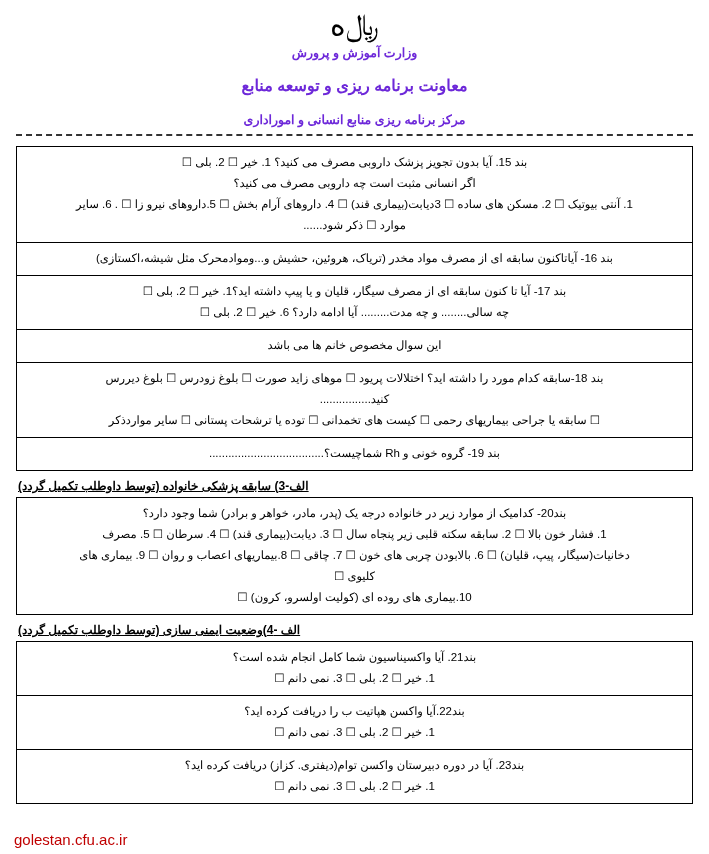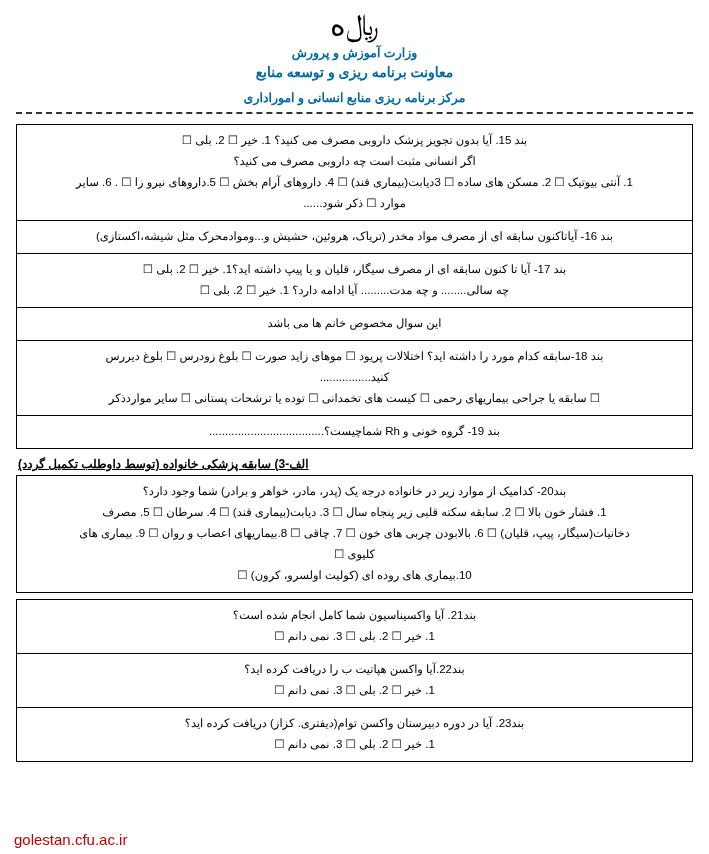--- a/index.html
+++ b/index.html
@@ -12,24 +12,24 @@
     color: #000000;
     direction: rtl;
     position: relative;
     overflow: hidden;
   }
   .page { position: relative; width: 709px; height: 854px; padding: 0 16px; }
 
   
   .header { text-align: center; padding-top: 8px; }
   .emblem { font-size: 30px; line-height: 34px; color: #000; font-family: "DejaVu Sans", sans-serif; }
-  .hline { font-weight: bold; color: #0369a1; }
+  .hline { font-weight: bold; color: #6d28d9; }
   .h1 { font-size: 12.5px; margin-top: 3px; }
-  .h2 { font-size: 14px; margin-top: 4px; }
-  .h3 { font-size: 12.5px; margin-top: 10px; }
+  .h2 { font-size: 16px; margin-top: 16px; }
+  .h3 { font-size: 12.5px; margin-top: 17px; }
   .dashrule { border-top: 2px dashed #333; margin: 7px 0 10px 0; }
 
   
   .box {
     border: 1px solid #000;
     margin: 0 0 6px 0;
   }
   .row {
     border-bottom: 1px solid #000;
     padding: 5px 8px 6px 8px;
@@ -77,21 +77,21 @@
       <div>بند 15. آیا بدون تجویز پزشک داروبی مصرف می کنید؟ 1. خیر ☐  2. بلی ☐</div>
       <div>اگر انسانی مثبت است چه داروبی مصرف می کنید؟</div>
       <div>1.  آنتی بیوتیک ☐  2. مسکن های ساده ☐  3دیابت(بیماری قند) ☐  4. داروهای آرام بخش ☐  5.داروهای نیرو زا ☐ . 6. سایر</div>
       <div>موارد ☐ ذکر شود......</div>
     </div>
     <div class="row">
       <div>بند 16- آیاتاکنون سابقه ای از مصرف مواد مخدر (تریاک، هروئین، حشیش و...وموادمحرک مثل شیشه،اکستازی)</div>
     </div>
     <div class="row">
       <div>بند 17- آیا تا کنون سابقه ای از مصرف سیگار، قلیان و یا پیپ داشته اید؟1. خیر ☐  2. بلی ☐</div>
-      <div>چه سالی........ و چه مدت......... آیا ادامه دارد؟ 1. خیر ☐  2. بلی ☐</div>
+      <div>چه سالی........ و چه مدت......... آیا ادامه دارد؟ 6. خیر ☐  2. بلی ☐</div>
     </div>
     <div class="row center">
       <div>این سوال مخصوص خانم ها می باشد</div>
     </div>
     <div class="row">
       <div>بند 18-سابقه کدام مورد را داشته اید؟ اختلالات پریود ☐  موهای زاید صورت ☐  بلوغ زودرس ☐  بلوغ دیررس</div>
       <div>کنید................</div>
       <div>☐ سابقه یا جراحی بیماریهای رحمی ☐  کیست های تخمدانی ☐  توده یا ترشحات پستانی ☐  سایر مواردذکر</div>
     </div>
     <div class="row">
@@ -104,20 +104,21 @@
   <div class="box">
     <div class="row">
       <div>بند20- کدامیک از موارد زیر در خانواده درجه یک (پدر، مادر، خواهر و برادر) شما وجود دارد؟</div>
       <div>1. فشار خون بالا ☐  2. سابقه سکته قلبی زیر پنجاه سال ☐  3. دیابت(بیماری قند) ☐  4. سرطان ☐  5. مصرف</div>
       <div>دخانیات(سیگار، پیپ، قلیان) ☐  6. بالابودن چربی های خون ☐  7. چاقی ☐ 8.بیماریهای اعصاب و روان ☐  9. بیماری های</div>
       <div>کلیوی ☐</div>
       <div>10.بیماری های روده ای (کولیت اولسرو، کرون) ☐</div>
     </div>
   </div>
 
+  <div class="sechead">الف -4)وضعیت ایمنی سازی (توسط داوطلب تکمیل گردد)</div>
 
   <div class="box">
     <div class="row">
       <div>بند21. آیا واکسیناسیون شما کامل انجام شده است؟</div>
       <div>1. خیر ☐  2. بلی ☐  3. نمی دانم ☐</div>
     </div>
     <div class="row">
       <div>بند22.آیا واکسن هپاتیت ب را دریافت کرده اید؟</div>
       <div>1. خیر ☐  2. بلی ☐  3. نمی دانم ☐</div>
     </div>

